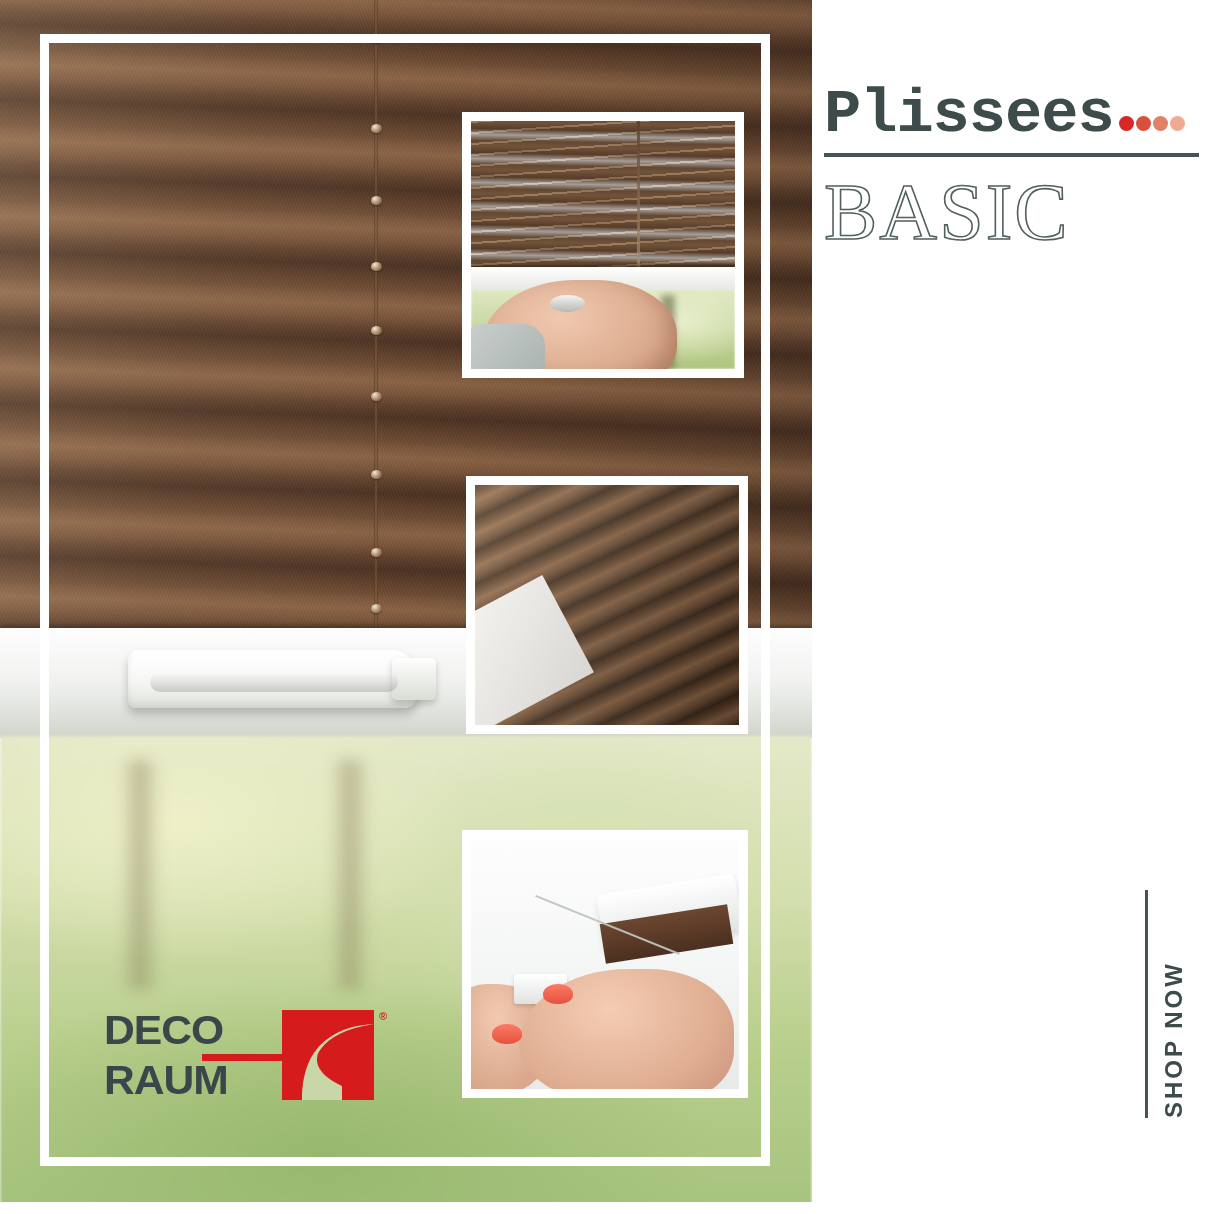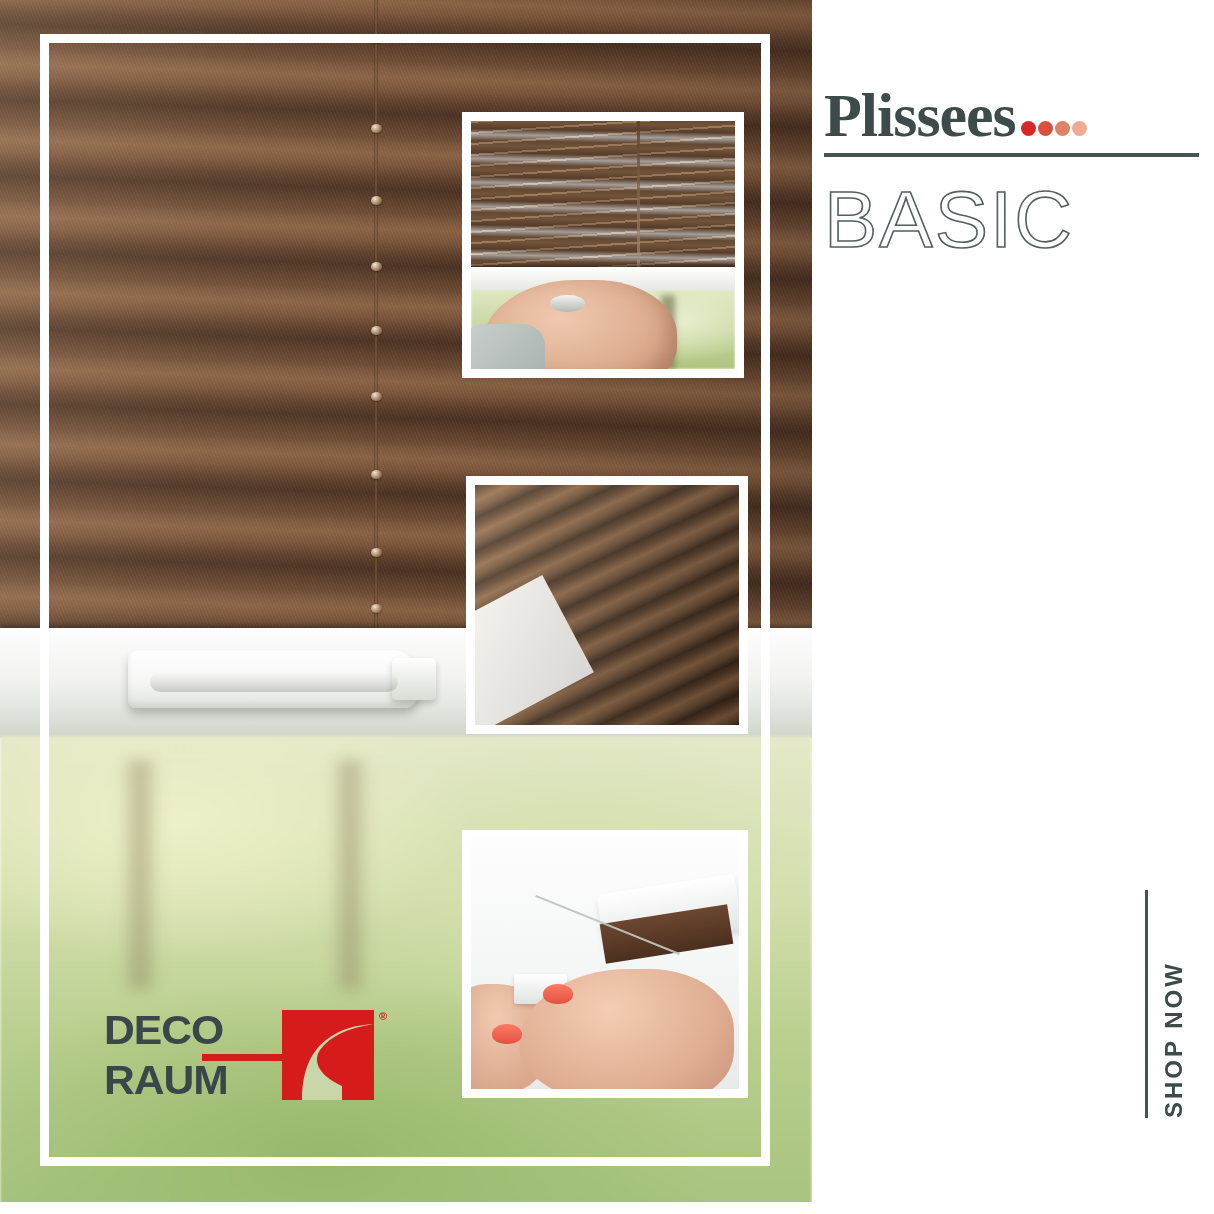--- a/index.html
+++ b/index.html
@@ -293,46 +293,46 @@
     background:#ffffff;
   }
   .title-block { position:absolute; left:12px; top:82px; width:390px; }
   .title-main {
     font-size:62px;
     font-weight:bold;
     color:#3d4b4b;
     letter-spacing:-1px;
     line-height:66px;
     display:inline-block;
-    font-family:Liberation Serif, serif;
+    font-family:Liberation Mono, monospace;
   }
   .dots {
     display:inline-block;
     vertical-align:baseline;
     margin-left:3px;
   }
   .dot {
     display:inline-block;
     width:15px; height:15px;
     border-radius:50%;
     margin-left:2px;
   }
   .title-rule {
     margin-top:5px;
     width:375px; height:4px;
     background:#475456;
   }
   .title-sub {
-    margin-top:20px;
+    margin-top:12px;
     font-size:80px;
     line-height:86px;
     color:#53605f;
     letter-spacing:2px;
     font-weight:300;
-    font-family:Liberation Sans, sans-serif;
+    font-family:Liberation Serif, serif;
     -webkit-text-stroke:1.6px #53605f;
     color:transparent;
   }
 
   .features {
     position:absolute;
     left:48px; top:336px;
     width:352px;
     list-style:none;
   }

